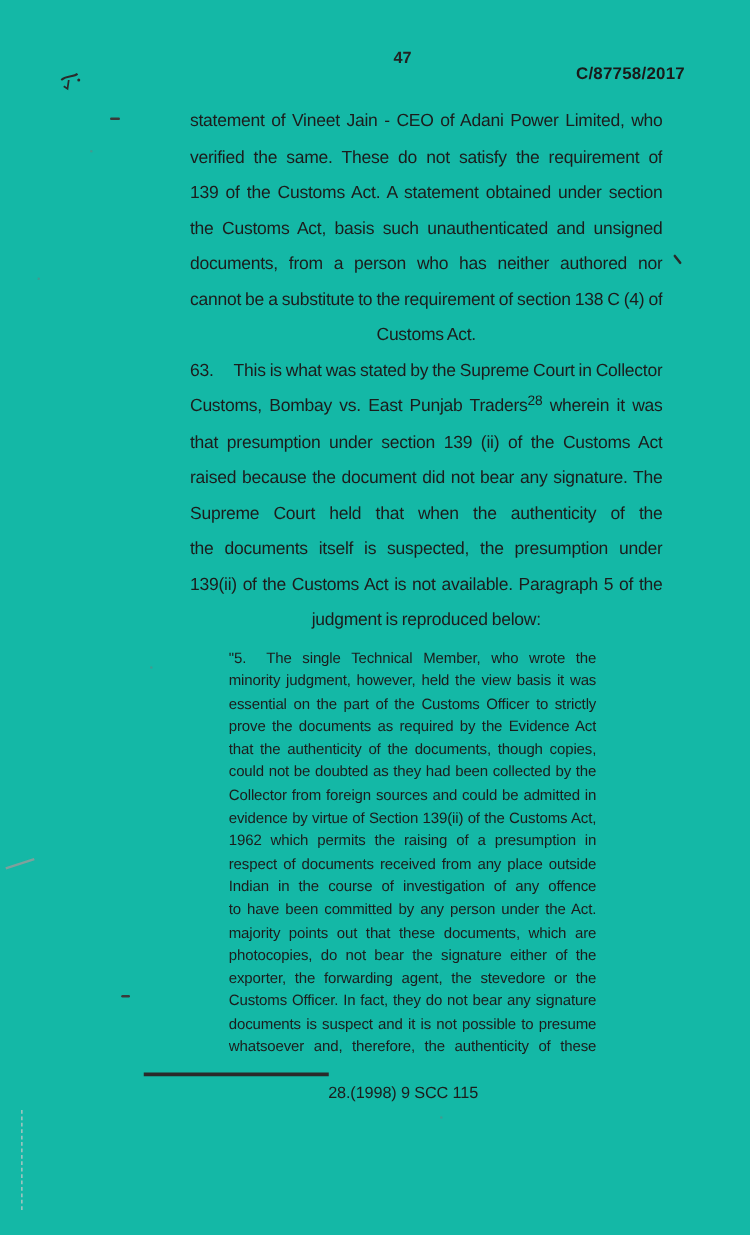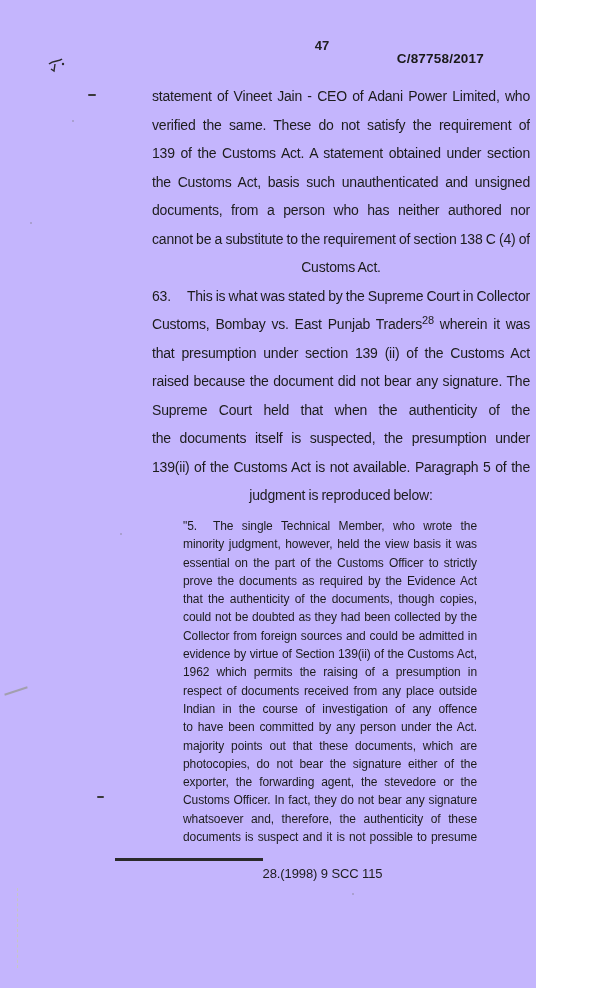--- a/index.html
+++ b/index.html
@@ -2,23 +2,23 @@
 <html><head>
 <meta charset="utf-8">
 <style>
   html, body {
     margin: 0;
     padding: 0;
     background: #ffffff;
   }
   .page {
     position: relative;
-    width: 536px;
+    width: 600px;
     height: 988px;
-    background: #c4b5fd;
+    background: #14b8a6;
     color: #1c1c1c;
     font-family: "Liberation Sans", "DejaVu Sans", sans-serif;
     overflow: hidden;
   }
 
   
   .page-number {
     position: absolute;
     top: 38px;
     left: 0;
@@ -190,22 +190,22 @@
       <div class="line"><span>Collector from foreign sources and could be admitted in</span></div>
       <div class="line"><span>evidence by virtue of Section 139(ii) of the Customs Act,</span></div>
       <div class="line"><span>1962 which permits the raising of a presumption in</span></div>
       <div class="line"><span>respect of documents received from any place outside</span></div>
       <div class="line"><span>Indian in the course of investigation of any offence alleged</span></div>
       <div class="line"><span>to have been committed by any person under the Act. The</span></div>
       <div class="line"><span>majority points out that these documents, which are</span></div>
       <div class="line"><span>photocopies, do not bear the signature either of the</span></div>
       <div class="line"><span>exporter, the forwarding agent, the stevedore or the</span></div>
       <div class="line"><span>Customs Officer. In fact, they do not bear any signature</span></div>
+      <div class="line"><span>documents is suspect and it is not possible to presume</span></div>
       <div class="line"><span>whatsoever and, therefore, the authenticity of these</span></div>
-      <div class="line"><span>documents is suspect and it is not possible to presume</span></div>
     </div>
 
   <div class="footnote-separator"></div>
   <div class="footnote-block">
       <div class="line noj"><span class="b">28.</span><span class="b gap">(1998) 9 SCC 115</span></div>
     </div>
 
   <svg class="mark" style="left:46px; top:56px;" width="22" height="24">
     <path d="M3,8 C8,4 13,6 16,3" stroke="#2a2a2a" stroke-width="1.6" fill="none"></path>
     <path d="M9,8 L8,15 L5,13" stroke="#2a2a2a" stroke-width="1.4" fill="none"></path>

